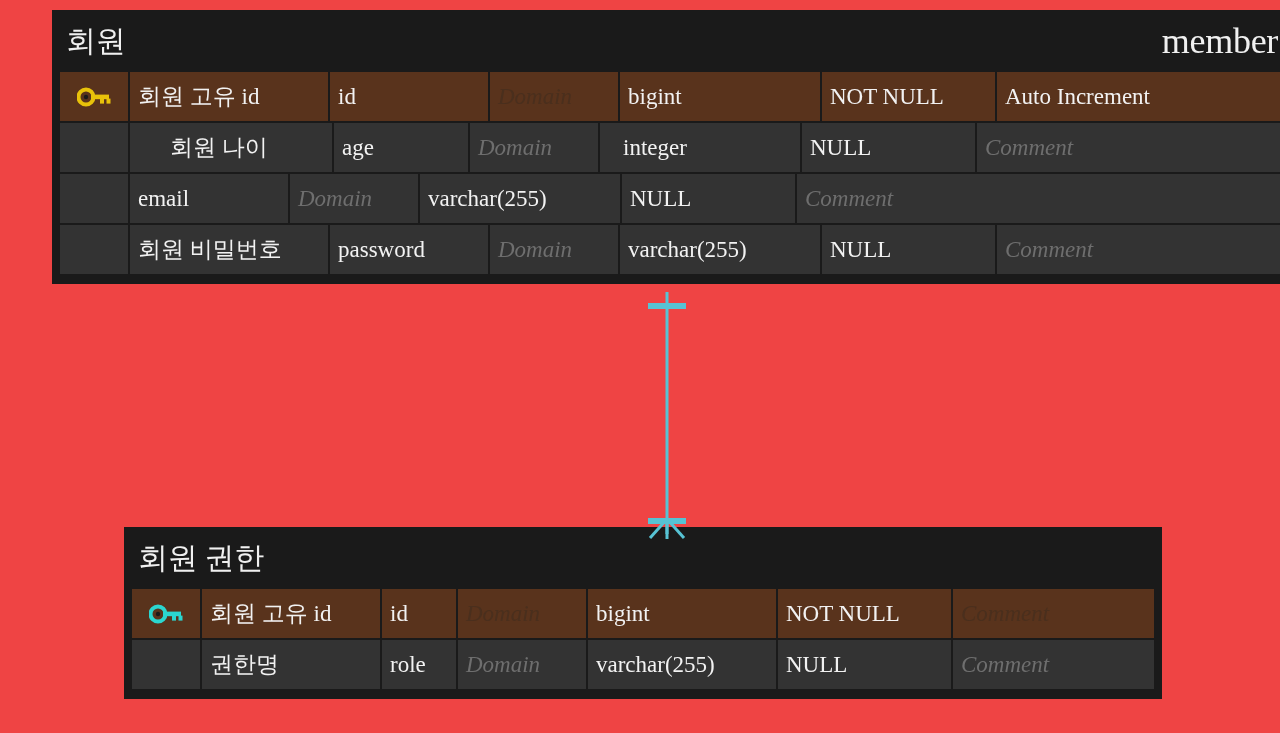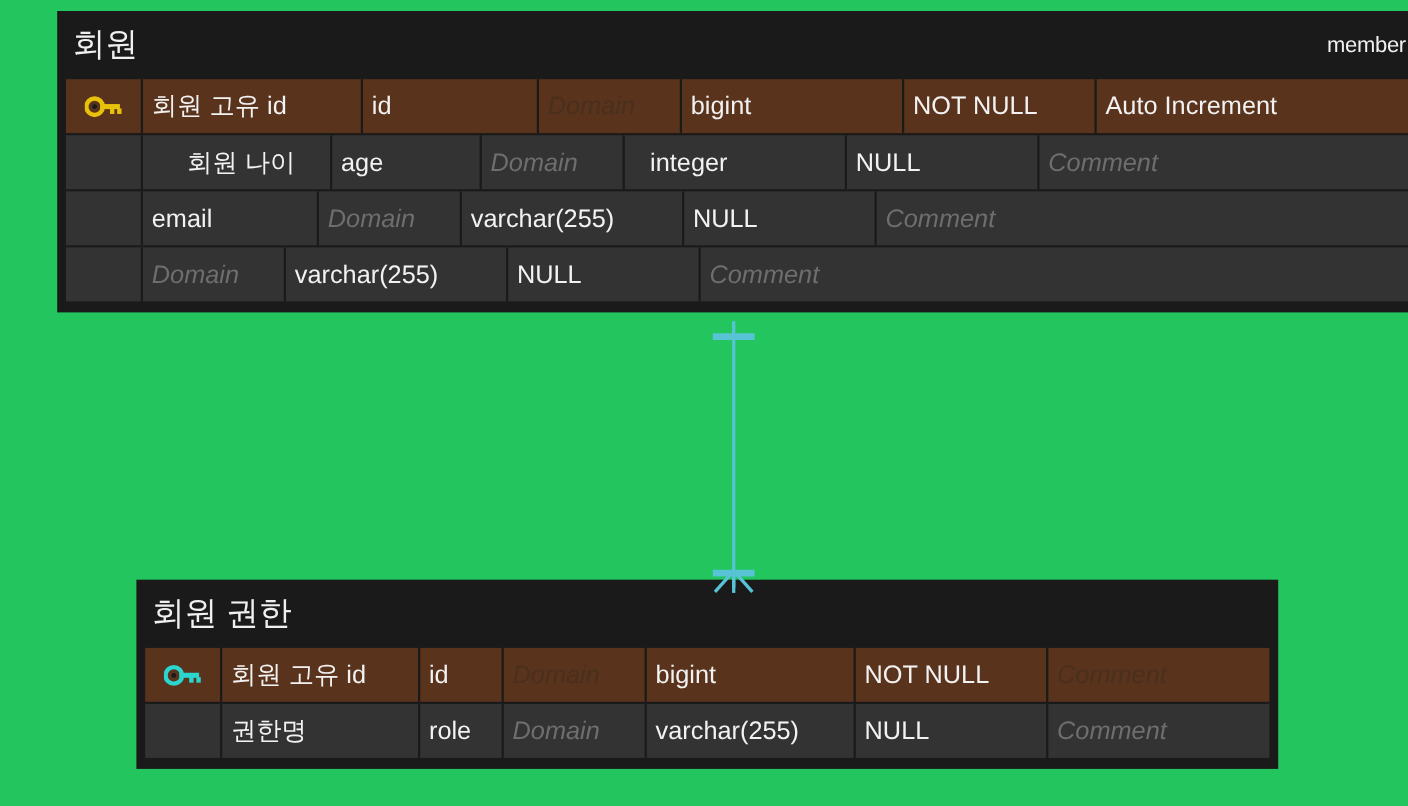--- a/index.html
+++ b/index.html
@@ -9,21 +9,22 @@
     width: 1280px;
     height: 733px;
     overflow: hidden;
     font-family: "Liberation Sans", "DejaVu Sans", sans-serif;
   }
 
   #canvas {
     position: relative;
     width: 1280px;
     height: 733px;
-    background: #22c55e;
+    background: #ef4444;
+    font-family: Liberation Serif, serif;
   }
 
   
   .erd-table {
     position: absolute;
     background: #1a1a1a;
     box-sizing: border-box;
   }
 
   .table-header {
@@ -39,21 +40,21 @@
   .table-title {
     color: #f0f0f0;
     font-size: 30px;
     line-height: 1;
     letter-spacing: -0.3px;
     white-space: nowrap;
   }
 
   .table-name {
     color: #f0f0f0;
-    font-size: 20px;
+    font-size: 36px;
     line-height: 1;
     letter-spacing: -0.3px;
     white-space: nowrap;
   }
 
   .rows {
     padding: 0 8px 10px 8px;
   }
 
   .row {
@@ -141,39 +142,41 @@
         <div class="cell" style="width:200px;">회원 고유 id</div>
         <div class="cell" style="width:160px;">id</div>
         <div class="cell muted" style="width:130px;">Domain</div>
         <div class="cell" style="width:202px;">bigint</div>
         <div class="cell" style="width:175px;">NOT NULL</div>
         <div class="cell" style="flex:1;">Auto Increment</div>
       </div>
 
       <div class="row">
         <div class="cell key" style="width:70px;"></div>
-        <div class="cell" style="width:172px;padding-left:40px;">회원 나이</div>
+        <div class="cell" style="width:204px;padding-left:40px;">회원 나이</div>
         <div class="cell" style="width:136px;">age</div>
         <div class="cell muted" style="width:130px;">Domain</div>
         <div class="cell" style="width:202px;padding-left:23px;">integer</div>
         <div class="cell" style="width:175px;">NULL</div>
         <div class="cell muted" style="flex:1;">Comment</div>
       </div>
 
       <div class="row">
         <div class="cell key" style="width:70px;"></div>
         <div class="cell" style="width:160px;">email</div>
         <div class="cell muted" style="width:130px;">Domain</div>
         <div class="cell" style="width:202px;">varchar(255)</div>
         <div class="cell" style="width:175px;">NULL</div>
         <div class="cell muted" style="flex:1;">Comment</div>
       </div>
 
       <div class="row">
         <div class="cell key" style="width:70px;"></div>
+        <div class="cell" style="width:200px;">회원 비밀번호</div>
+        <div class="cell" style="width:160px;">password</div>
         <div class="cell muted" style="width:130px;">Domain</div>
         <div class="cell" style="width:202px;">varchar(255)</div>
         <div class="cell" style="width:175px;">NULL</div>
         <div class="cell muted" style="flex:1;">Comment</div>
       </div>
 
     </div>
   </div>
 
   <div class="erd-table" id="tbl-member-role" style="left:124px; top:527px; width:1038px;">

